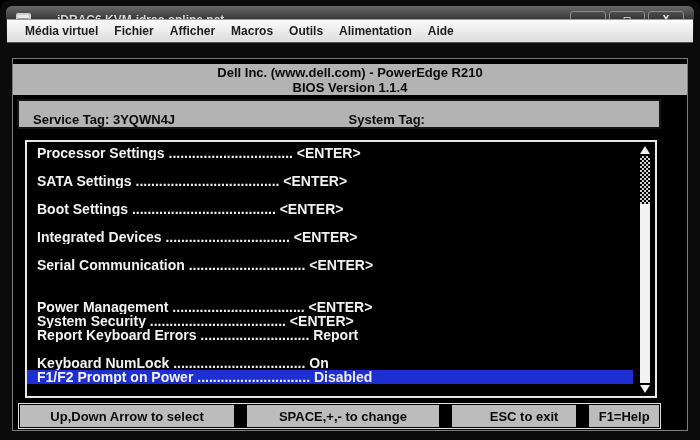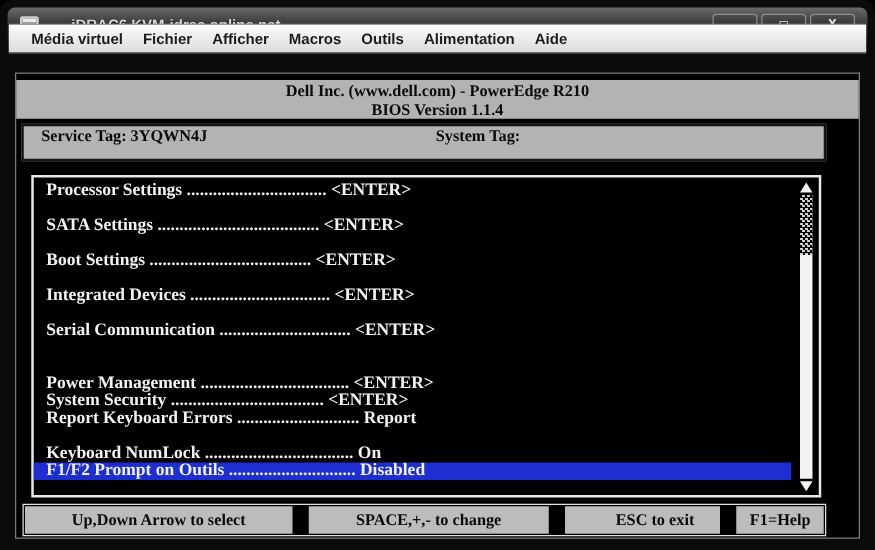--- a/index.html
+++ b/index.html
@@ -31,29 +31,29 @@
     background:linear-gradient(180deg,#fbfbfb,#dcdcdc);
     border-top:1px solid #9a9a9a; border-bottom:1px solid #555;
     display:flex; align-items:center; padding-left:10px;
   }
   .menu-item { font-size:12px; font-weight:bold; color:#1c1c1c; padding:3px 8px; white-space:nowrap; }
 
   
   .screen {
     position:absolute; left:12px; right:12px; top:58px; bottom:9px;
     background:#000; border:1px solid #7d7d7d;
-    font-family:Liberation Serif, serif; font-weight:bold; color:#f2f2f2;
+    font-family:Liberation Sans, sans-serif; font-weight:bold; color:#f2f2f2;
   }
   .band {
     margin-top:5px; height:31px; background:#b3b3b3; color:#0a0a0a;
     text-align:center; font-size:13px; line-height:15px; padding-top:1px;
   }
   .tagbox {
     margin:4px 26px 0 4px; height:30px; background:#b3b3b3; color:#0a0a0a;
-    border:2px solid #151515; display:flex; align-items:flex-start; font-size:13px;
+    border:2px solid #151515; display:flex; align-items:flex-end; font-size:13px;
   }
   .tag-cell { display:flex; align-items:center; padding-left:14px; white-space:nowrap; }
   .tag-cell.left { width:49%; }
   .tag-divider { width:2px; background:#151515; }
   .tag-cell.right { flex:1; }
 
   .menubox {
     position:relative; margin:11px 30px 0 12px; height:258px;
     border:2px solid #e8e8e8; background:#000;
   }
@@ -126,21 +126,21 @@
       <div class="rows" id="menu-rows">
           <div class="row">Processor Settings ................................ &lt;ENTER&gt;</div>
           <div class="row gap1">SATA Settings ..................................... &lt;ENTER&gt;</div>
           <div class="row gap1">Boot Settings ..................................... &lt;ENTER&gt;</div>
           <div class="row gap1">Integrated Devices ................................ &lt;ENTER&gt;</div>
           <div class="row gap1">Serial Communication .............................. &lt;ENTER&gt;</div>
           <div class="row gap2">Power Management .................................. &lt;ENTER&gt;</div>
           <div class="row">System Security ................................... &lt;ENTER&gt;</div>
           <div class="row">Report Keyboard Errors ............................ Report</div>
           <div class="row gap1">Keyboard NumLock .................................. On</div>
-          <div class="row selected">F1/F2 Prompt on Outils ............................. Disabled</div>
+          <div class="row selected">F1/F2 Prompt on Power ............................. Disabled</div>
         </div>
       <div class="scrollbar">
         <div class="sb-up"></div>
         <div class="sb-track"></div>
         <div class="sb-thumb"></div>
         <div class="sb-down"></div>
       </div>
     </div>
 
     <div class="statusbar" id="status-bar">

